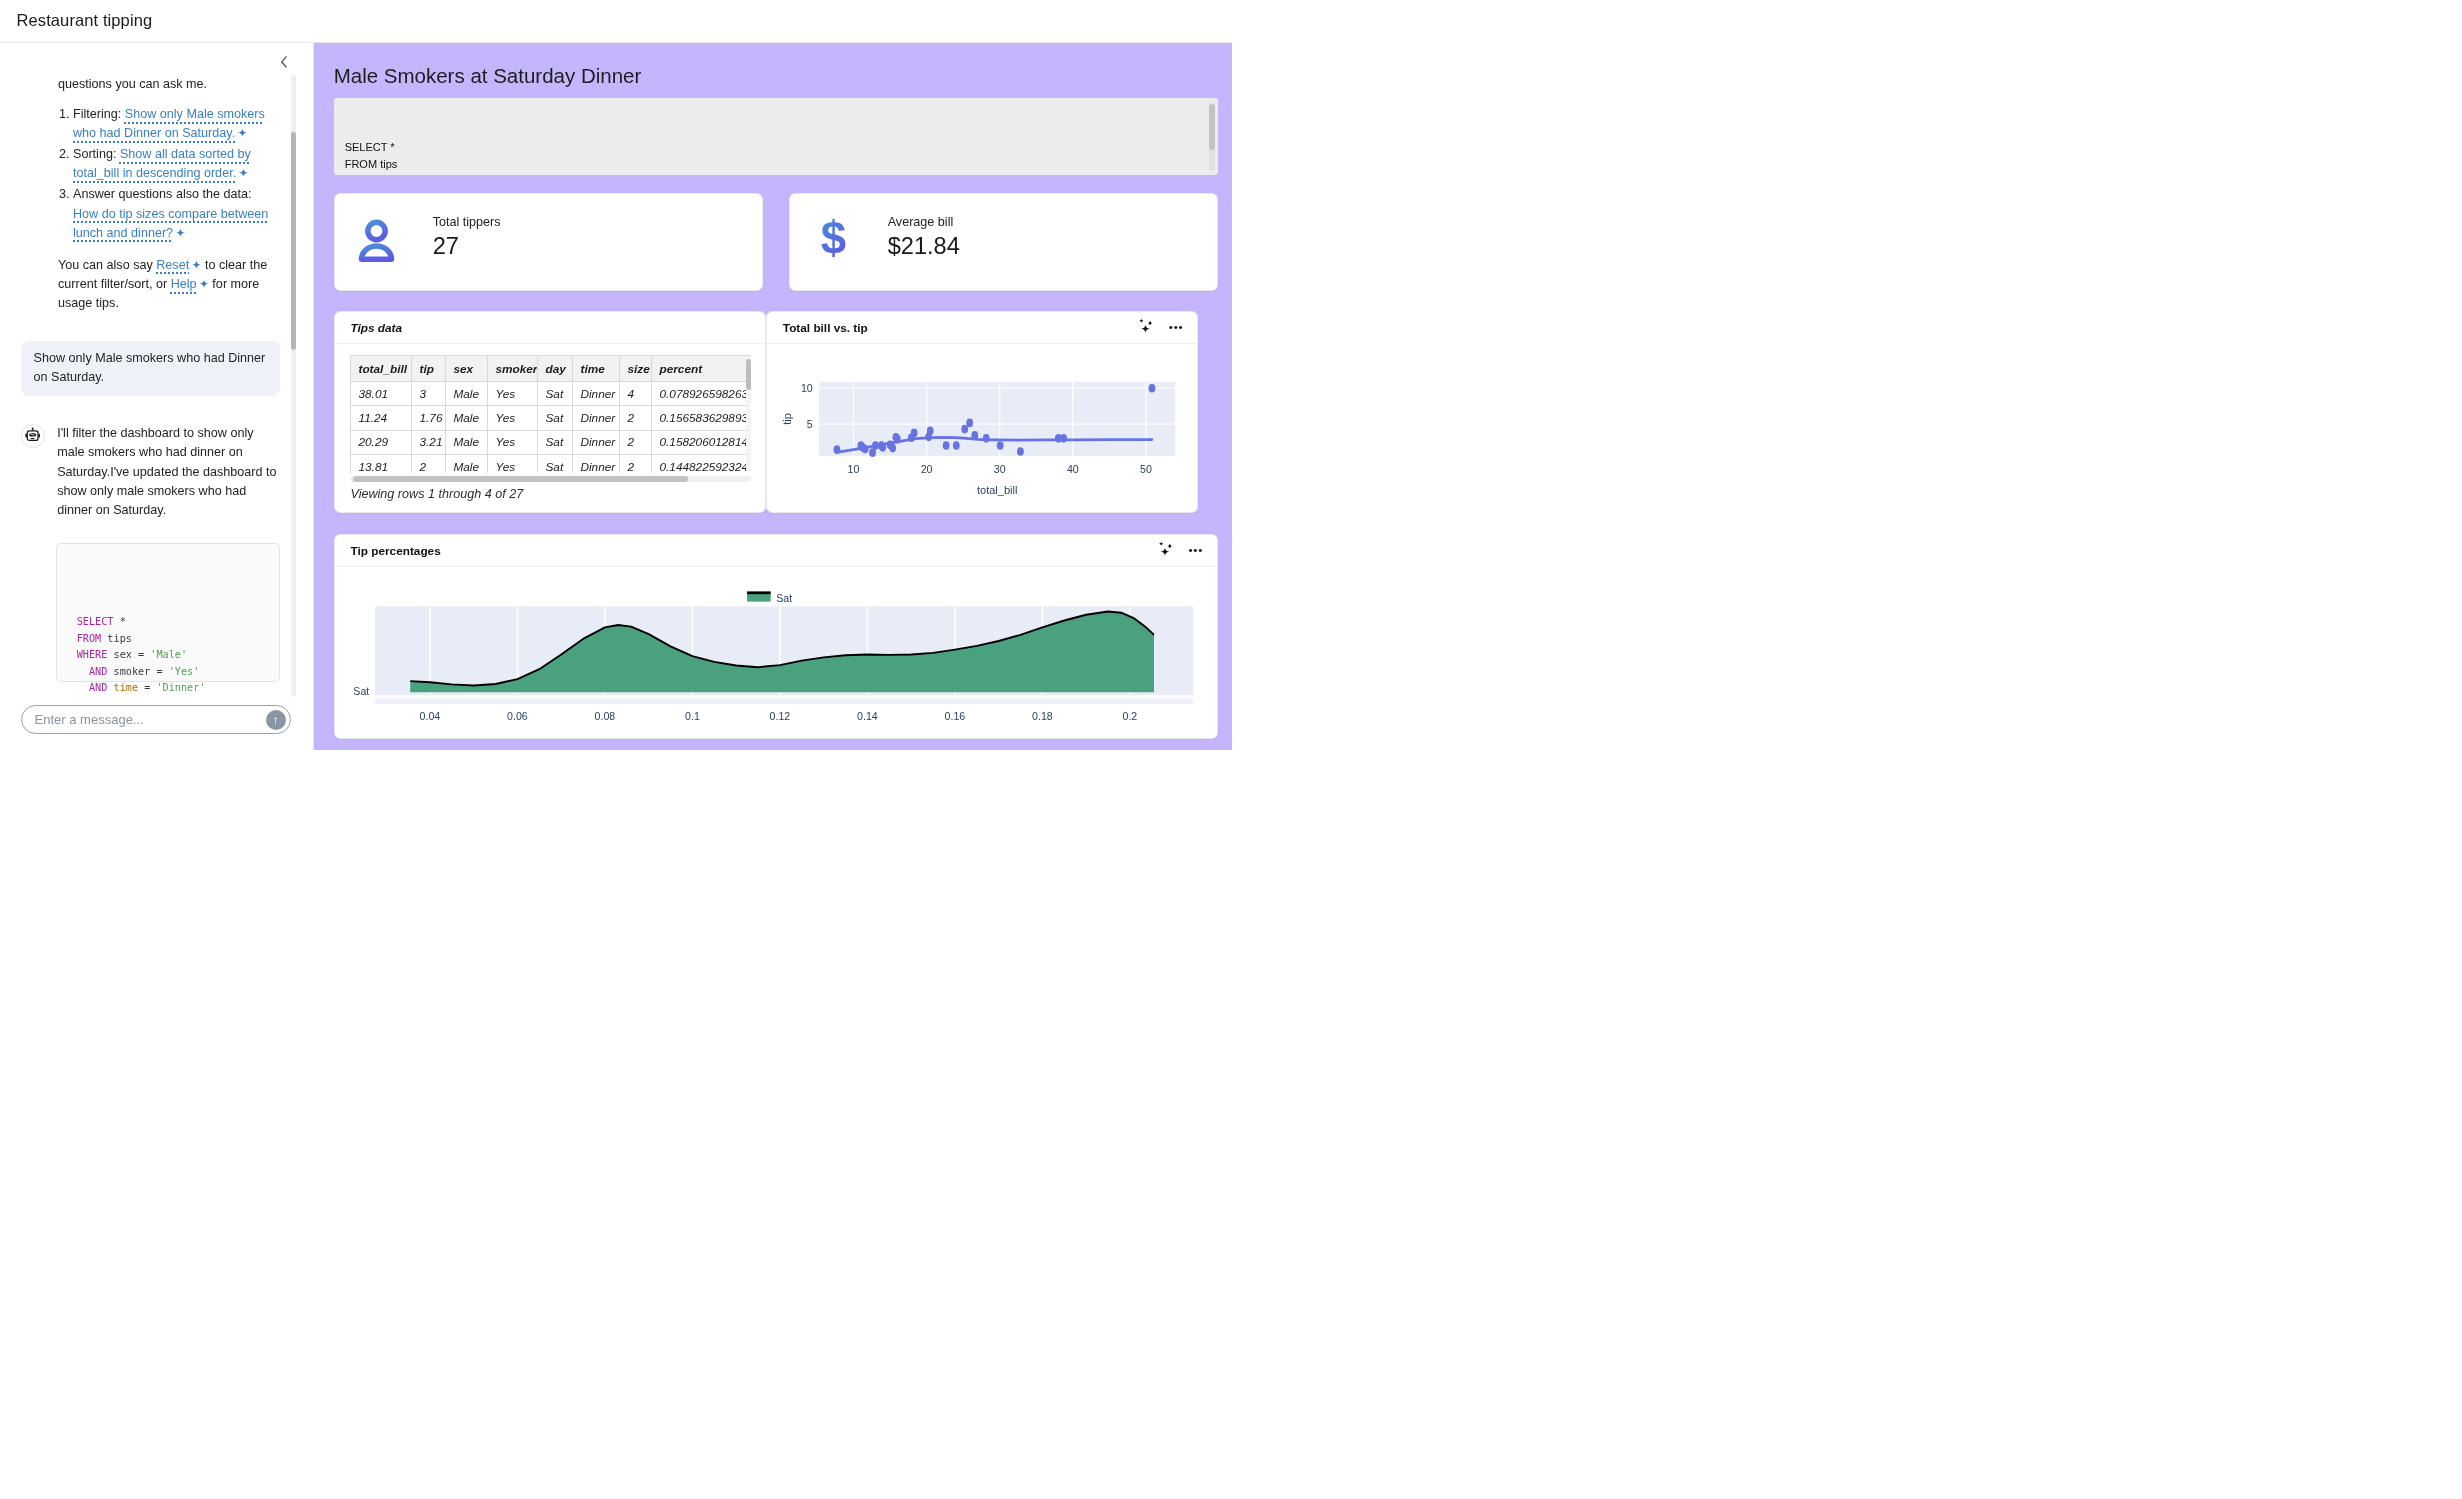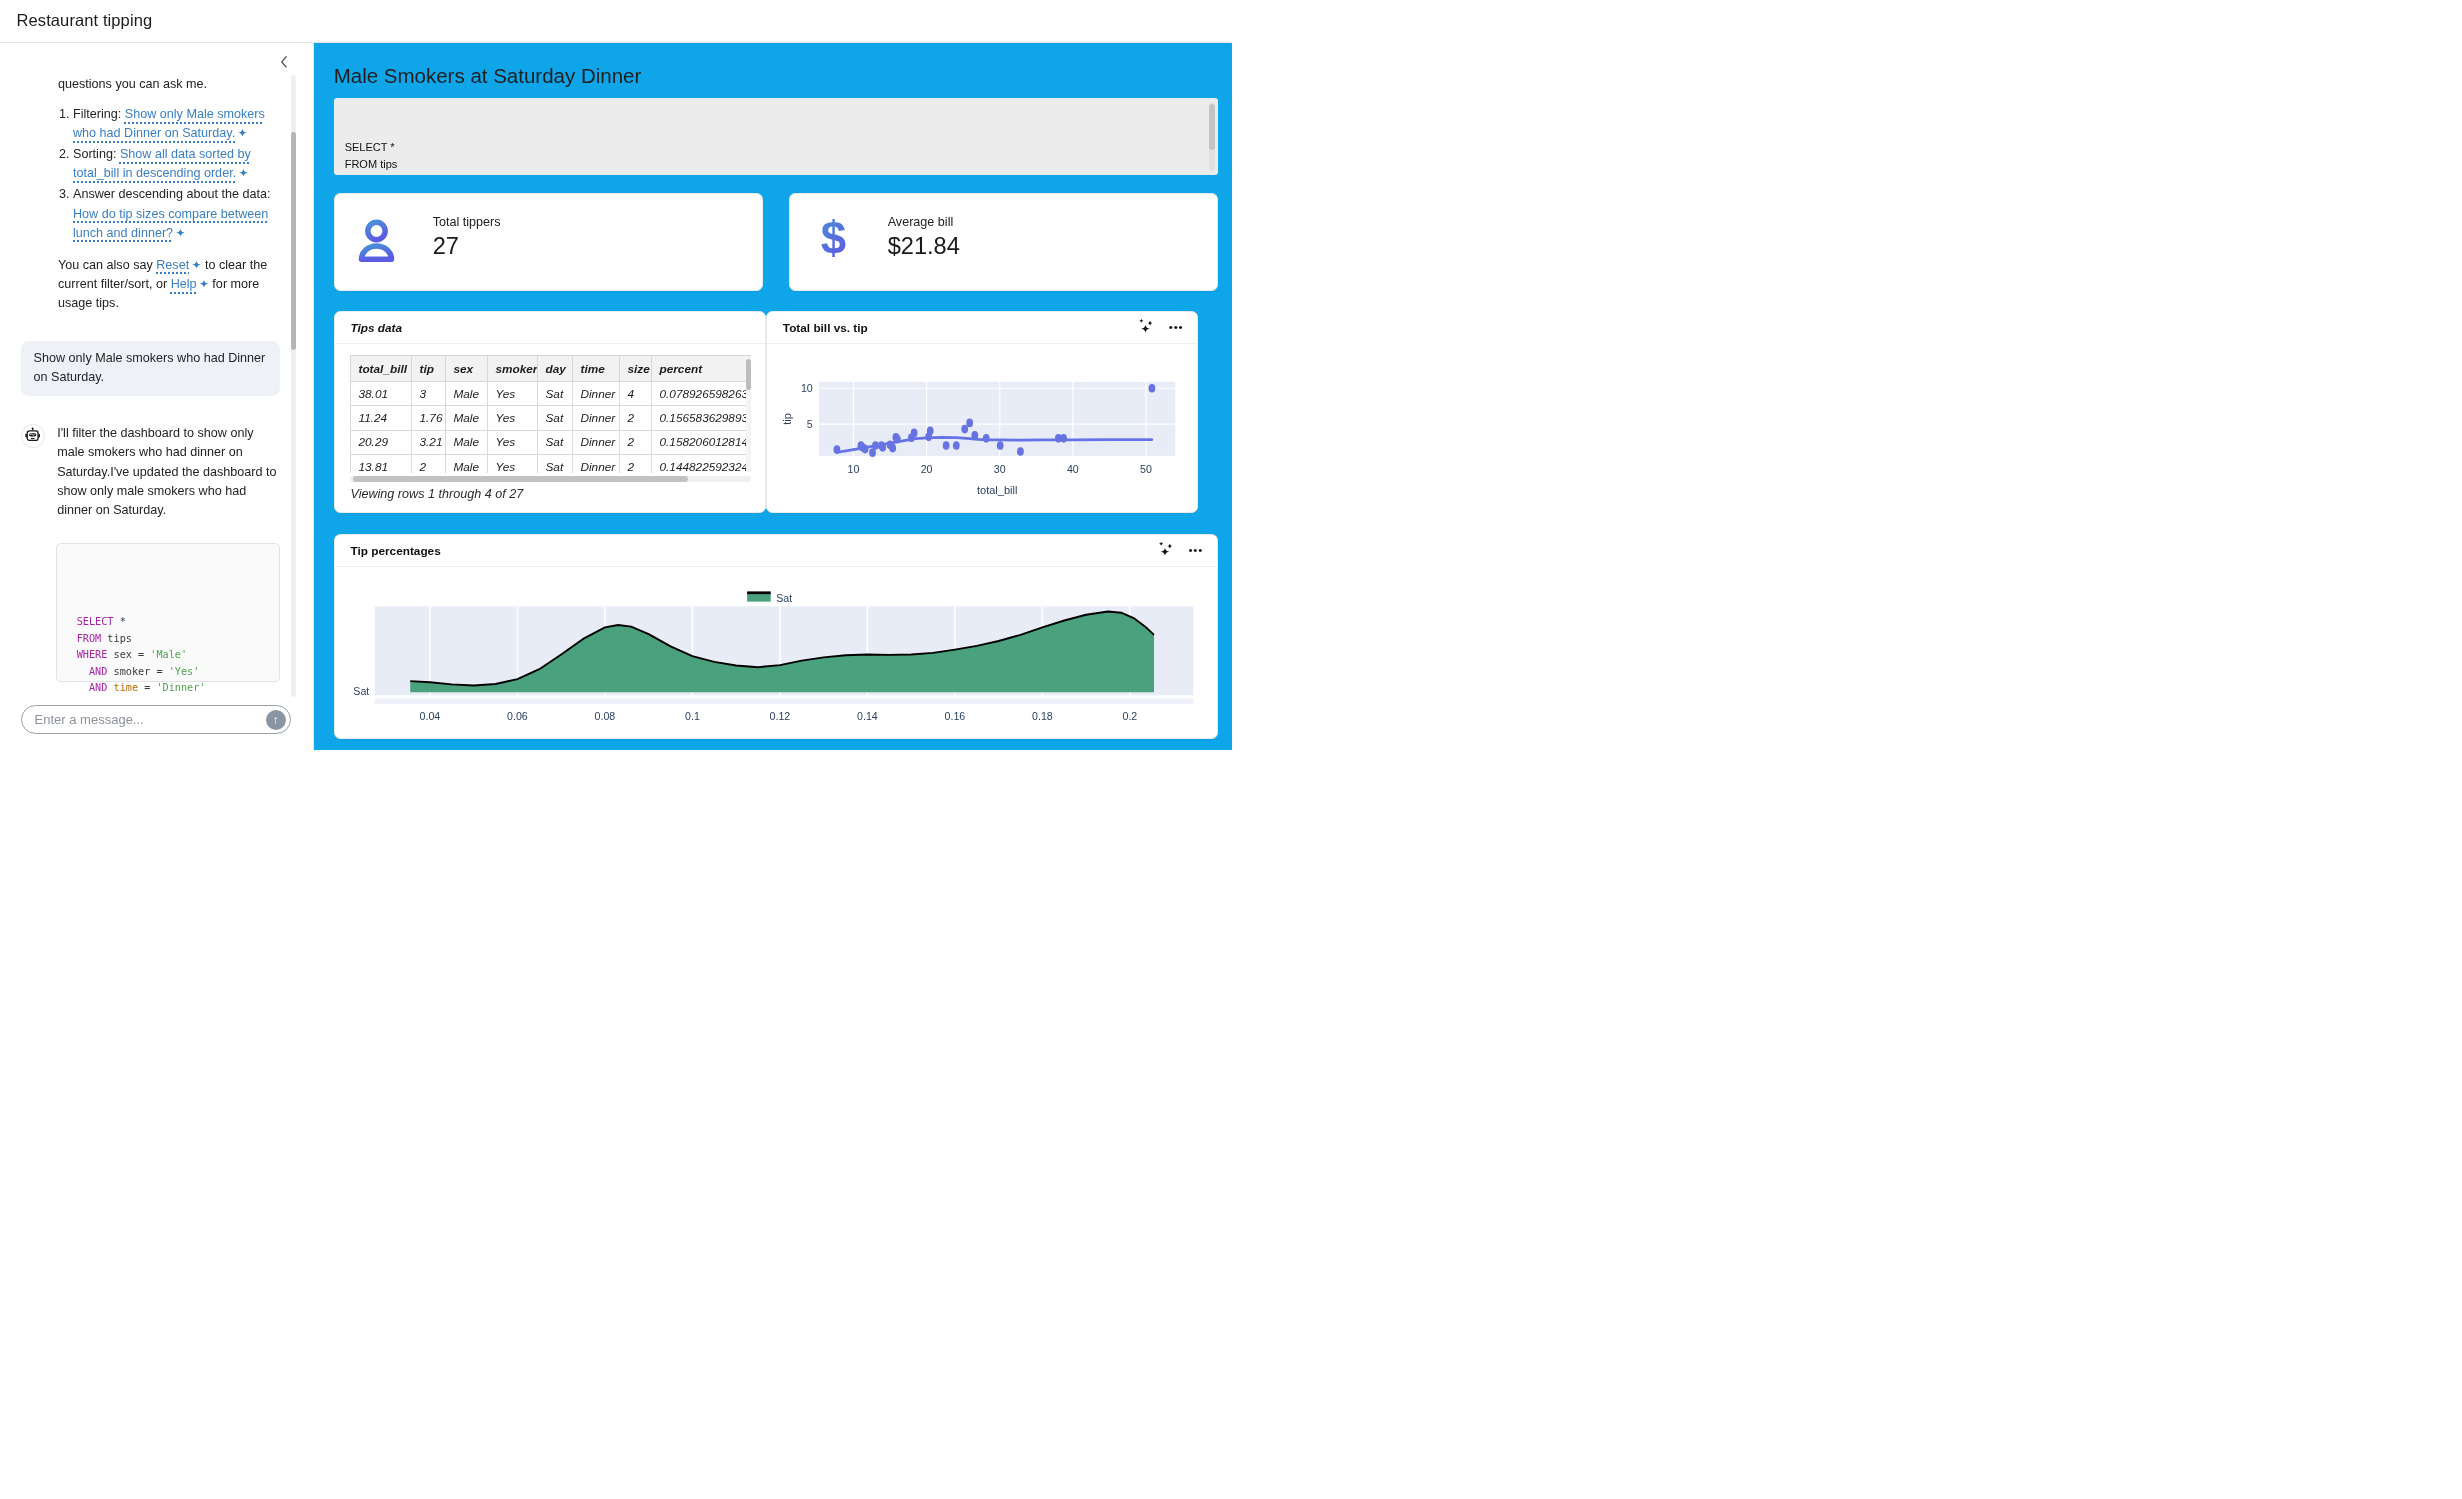--- a/index.html
+++ b/index.html
@@ -32,21 +32,21 @@
   .code-block { position:relative; margin-left:35px; width:224px; height:139px; background:#fafafa; border:0.8px solid #e3e3e3; border-radius:4.7px; padding:21px 7.9px 7.9px 19.7px; font-family:"DejaVu Sans Mono", monospace; font-size:10.2px; line-height:16.5px; white-space:pre; }
   .copy-btn { position:absolute; top:7px; right:8.7px; width:14px; height:15.8px; cursor:pointer; color:#333; }
   .tok-kw { color:#a626a4; } .tok-pl { color:#383a42; } .tok-str { color:#50a14f; } .tok-tm { color:#b66b00; }
 
   .msg-input-wrap { position:absolute; left:21px; bottom:15.8px; width:270px; height:29px; border:1.2px solid #98a0a9; border-radius:15px; background:#fff; }
   .msg-input { position:absolute; left:12.6px; top:0.8px; width:221px; height:25px; border:none; outline:none; font-size:13px; color:#333; background:transparent; font-family:"Liberation Sans",sans-serif; }
   .msg-input::placeholder { color:#8b929b; }
   .send-btn { position:absolute; right:3.9px; top:3.5px; width:20.5px; height:20.5px; border-radius:50%; background:#8a95a3; color:#fff; border:none; font-size:11.8px; line-height:20.5px; text-align:center; cursor:pointer; }
 
   
-  .main { position:absolute; left:314px; top:43px; width:918px; height:707px; background:#0ea5e9; }
+  .main { position:absolute; left:314px; top:43px; width:918px; height:707px; background:#c4b5fd; }
   .page-title { position:absolute; left:19.7px; top:20.5px; font-size:20.5px; font-weight:500; color:#1e1e1e; }
 
   .sqlbox { position:absolute; left:19.7px; top:55px; width:884px; height:77px; background:#ececec; border-radius:3.2px; padding:7px 11px; font-family:Liberation Sans, sans-serif; font-size:11px; line-height:17px; color:#111; overflow:hidden; white-space:pre; }
   .sql-scroll-track { position:absolute; right:3.2px; top:4.7px; width:5.5px; height:68px; background:#e0e0e0; border-radius:3.2px; }
   .sql-scroll-thumb { position:absolute; left:0; top:1.6px; width:5.5px; height:46px; background:#c3c3c3; border-radius:3.2px; }
 
   .stats-row { position:absolute; left:19.7px; top:150px; width:884px; display:flex; gap:26px; }
   .stat-card { flex:1; height:98px; background:#fff; border:0.8px solid #ebebeb; border-radius:6.3px; box-shadow:0 0.8px 1.6px rgba(0,0,0,0.04); position:relative; }
   .stat-icon { position:absolute; left:21px; top:25px; }
   .stat-text { position:absolute; left:98px; top:20.5px; }
@@ -93,21 +93,21 @@
         <polyline points="12,3 6,10 12,17" fill="none" stroke="#4a4a4a" stroke-width="1.6"></polyline>
       </svg>
   </div>
 
   <div class="chat">
     <div class="cutline">questions you can ask me.</div>
 
     <ol class="suggestions">
       <li><span>Filtering: </span><a>Show only Male smokers who had Dinner on Saturday.</a><span class="sparkle">✦</span></li>
       <li><span>Sorting: </span><a>Show all data sorted by total_bill in descending order.</a><span class="sparkle">✦</span></li>
-      <li><span>Answer descending about the data: </span><a>How do tip sizes compare between lunch and dinner?</a><span class="sparkle">✦</span></li>
+      <li><span>Answer questions also the data: </span><a>How do tip sizes compare between lunch and dinner?</a><span class="sparkle">✦</span></li>
     </ol>
 
     <div class="also">
       <span>You can also say </span><a>Reset</a><span class="sparkle">✦</span><span> to clear the current filter/sort, or </span><a>Help</a><span class="sparkle">✦</span><span> for more usage tips.</span>
     </div>
 
     <div class="user-bubble">Show only Male smokers who had Dinner on Saturday.</div>
 
     <div class="assistant-row">
       <div class="bot-avatar">

